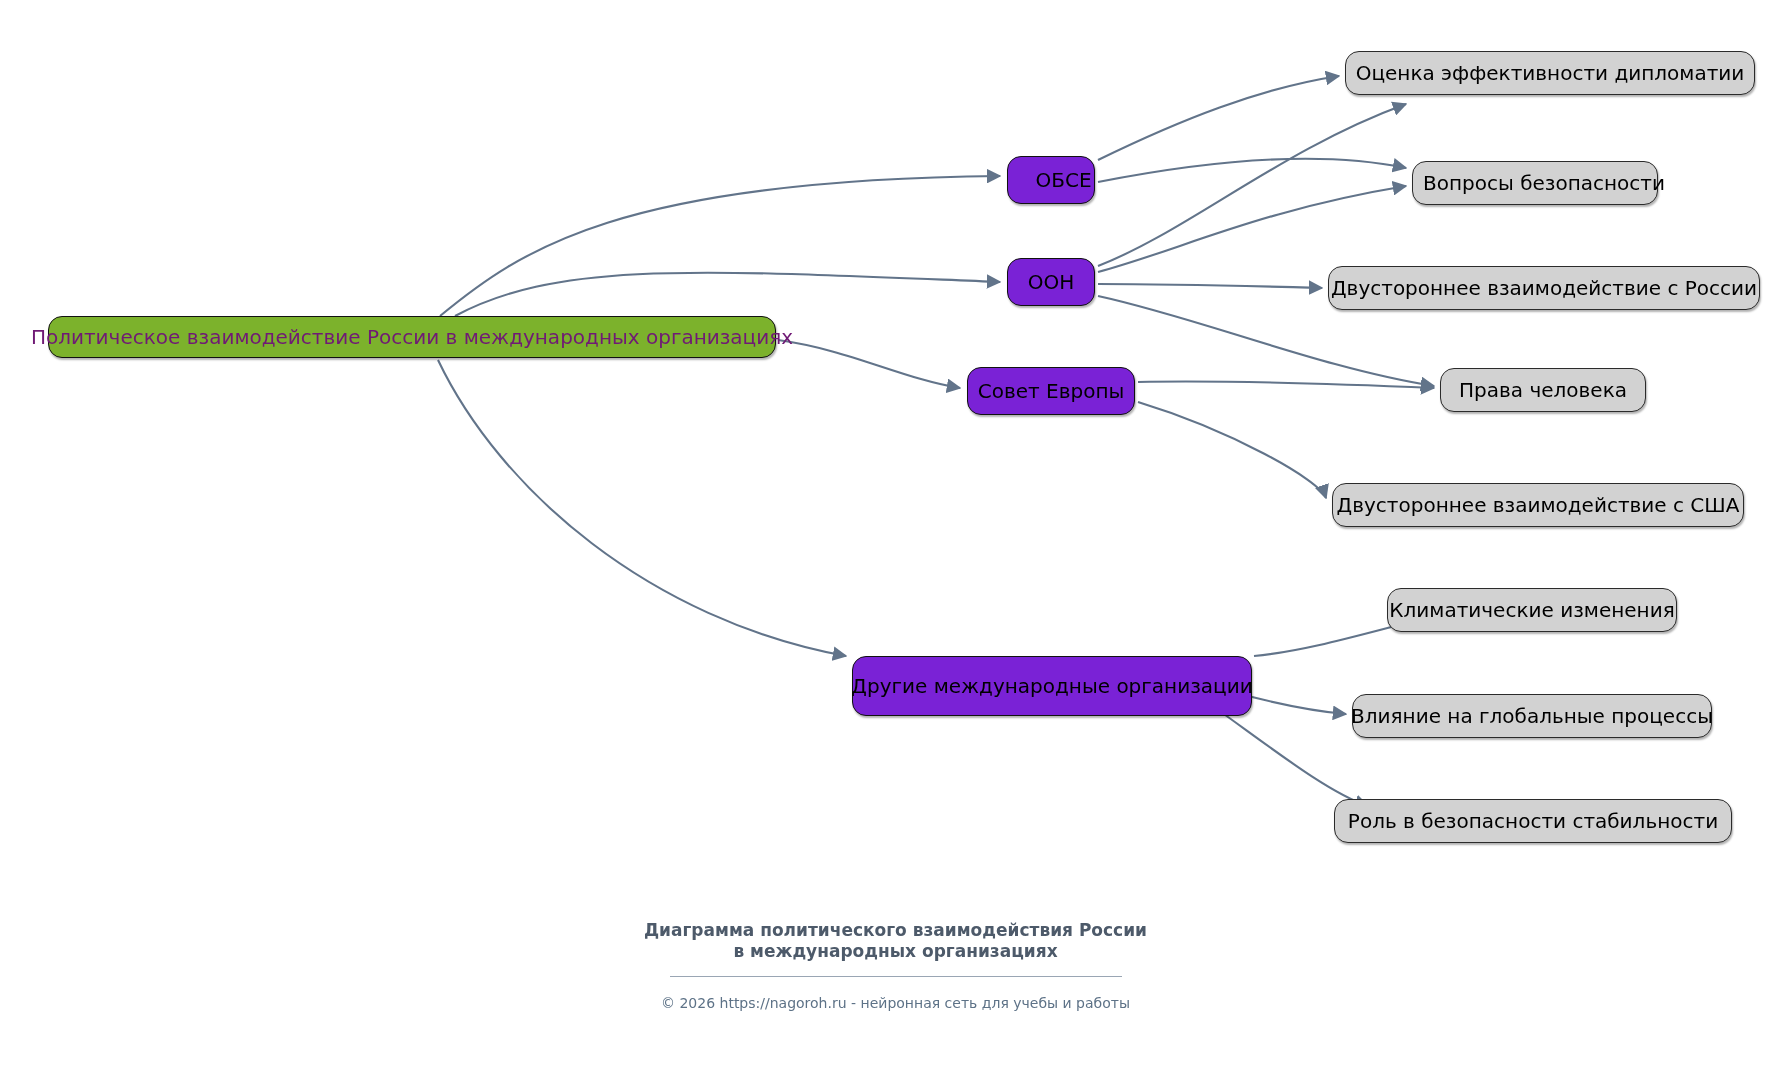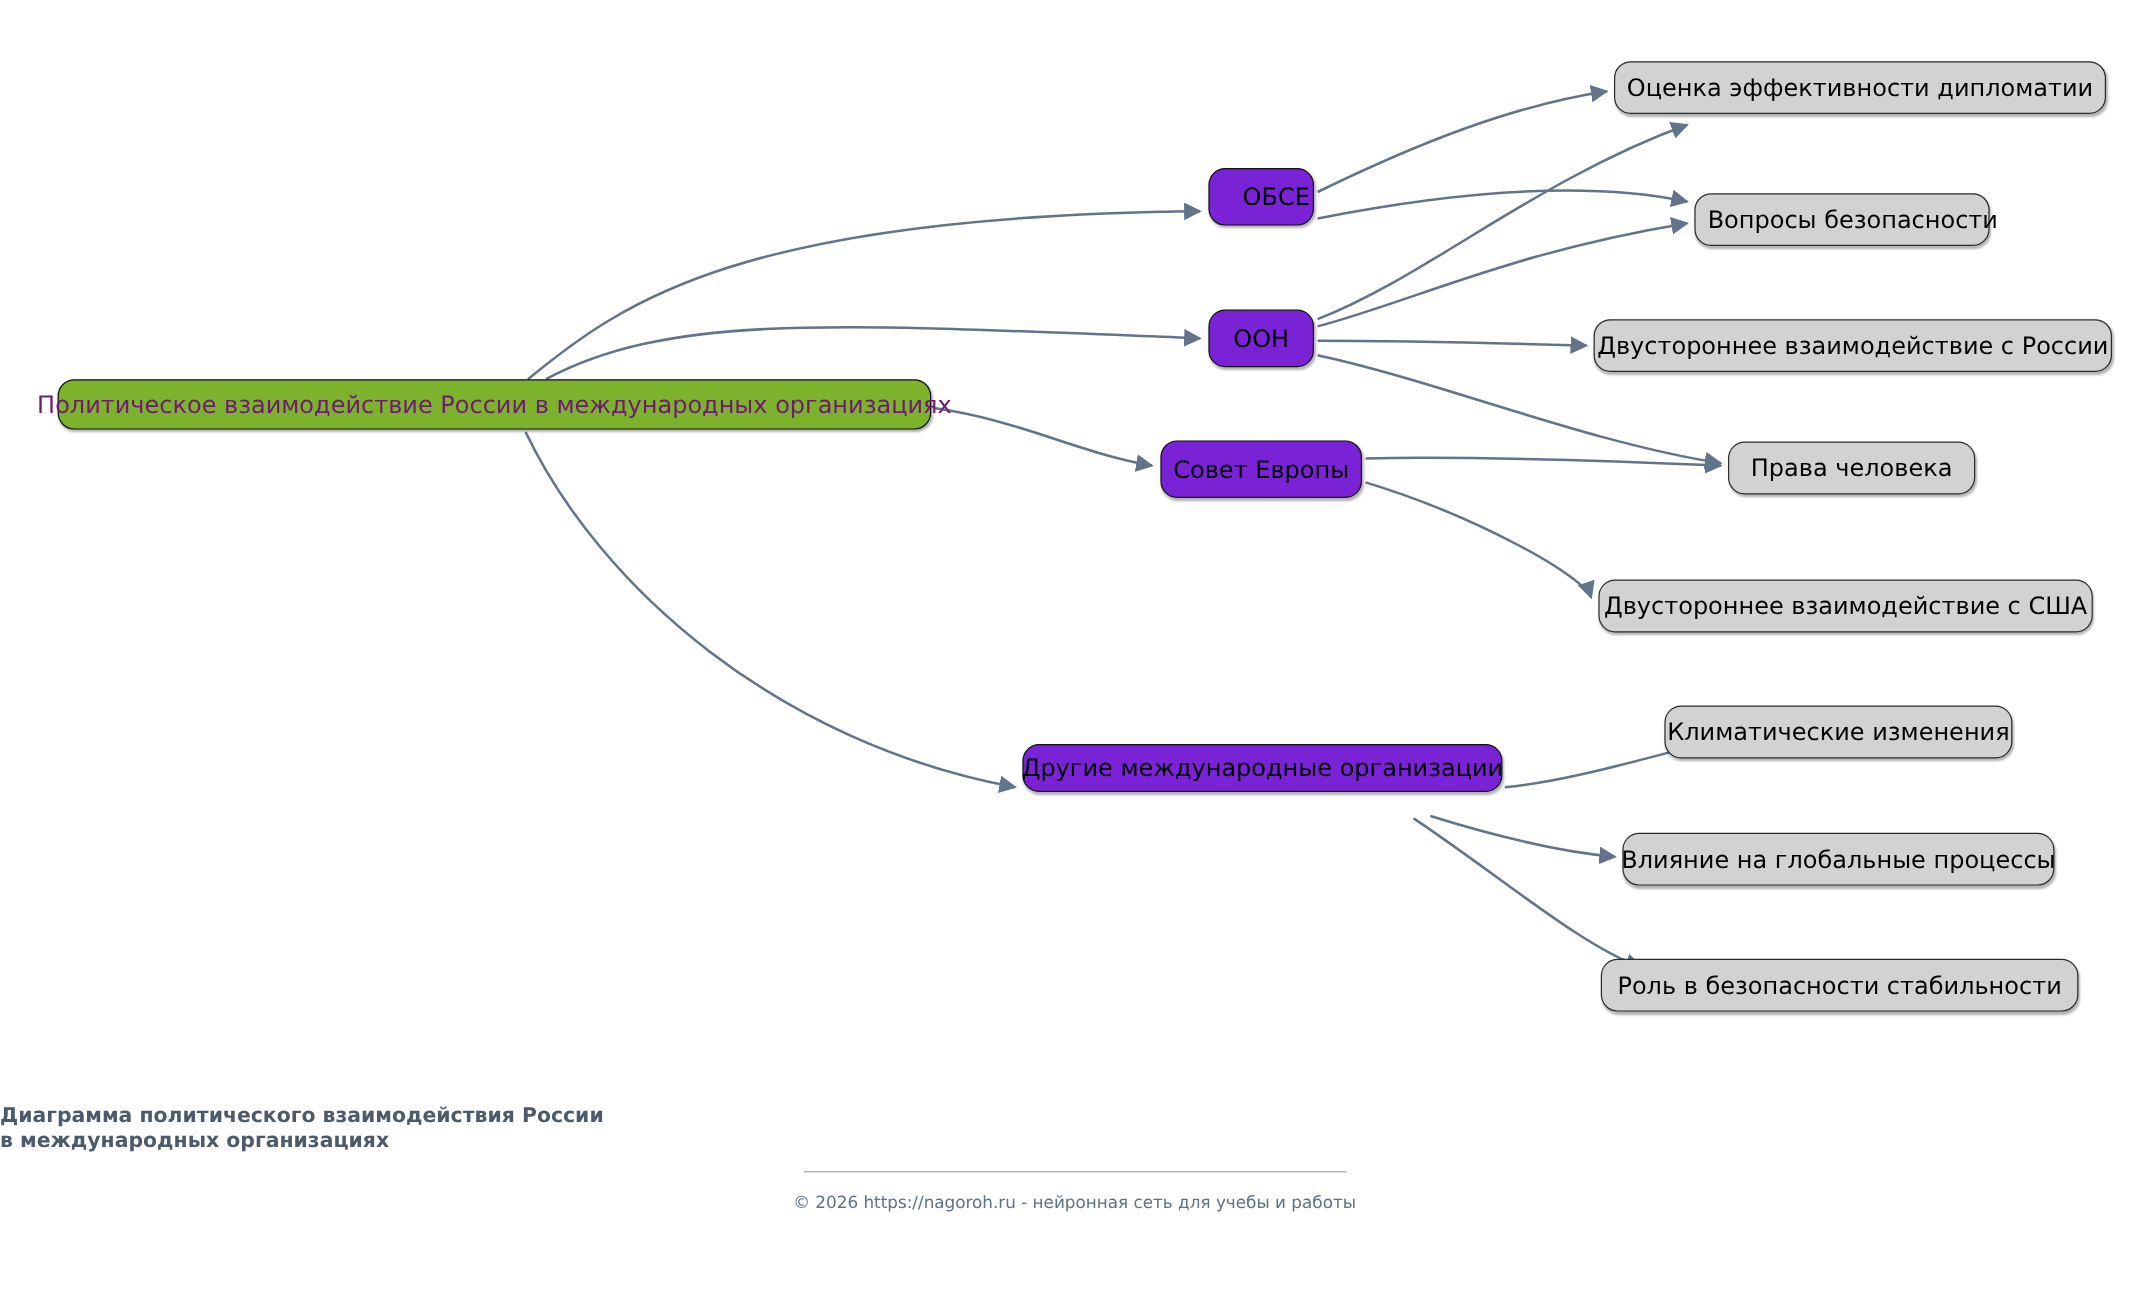--- a/index.html
+++ b/index.html
@@ -54,21 +54,21 @@
   }
   .node-leaf {
     background: #d2d2d2;
     border-color: #2b2b2b;
     color: #000000;
   }
   .caption {
     position: absolute;
     left: 0;
     width: 1791px;
-    text-align: left;
+    text-align: center;
     color: #4d5a6a;
     font-weight: bold;
     font-size: 17px;
     line-height: 1.25;
     font-family: "DejaVu Sans", sans-serif;
   }
   .caption-line {
     position: absolute;
     left: 50%;
     transform: translateX(-50%);
@@ -128,33 +128,33 @@
       <path d="M 1192 680 C 1250 698 1300 710 1346 714"></path>
 
       <path d="M 1178 682 C 1250 730 1320 790 1368 806"></path>
     </g>
   </svg>
 
   <div class="node node-root" style="left:48px; top:316px; width:728px; height:42px;">
     <span>Политическое взаимодействие России в международных организациях</span>
   </div>
 
-  <div class="node node-branch" style="left:1007px; top:140px; width:88px; height:48px;padding-left:41px;">
+  <div class="node node-branch" style="left:1007px; top:156px; width:88px; height:48px;padding-left:41px;">
     <span>ОБСЕ</span>
   </div>
 
   <div class="node node-branch" style="left:1007px; top:258px; width:88px; height:48px;">
     <span>ООН</span>
   </div>
 
   <div class="node node-branch" style="left:967px; top:367px; width:168px; height:48px;align-items:center;">
     <span>Совет Европы</span>
   </div>
 
-  <div class="node node-branch" style="left:852px; top:620px; width:400px; height:40px;">
+  <div class="node node-branch" style="left:852px; top:656px; width:400px; height:60px;">
     <span>Другие международные организации</span>
   </div>
 
   <div class="node node-leaf" style="left:1345px; top:51px; width:410px; height:44px;">
     <span>Оценка эффективности дипломатии</span>
   </div>
 
   <div class="node node-leaf" style="left:1412px; top:161px; width:246px; height:44px;padding-left:34px;">
     <span>Вопросы безопасности</span>
   </div>

